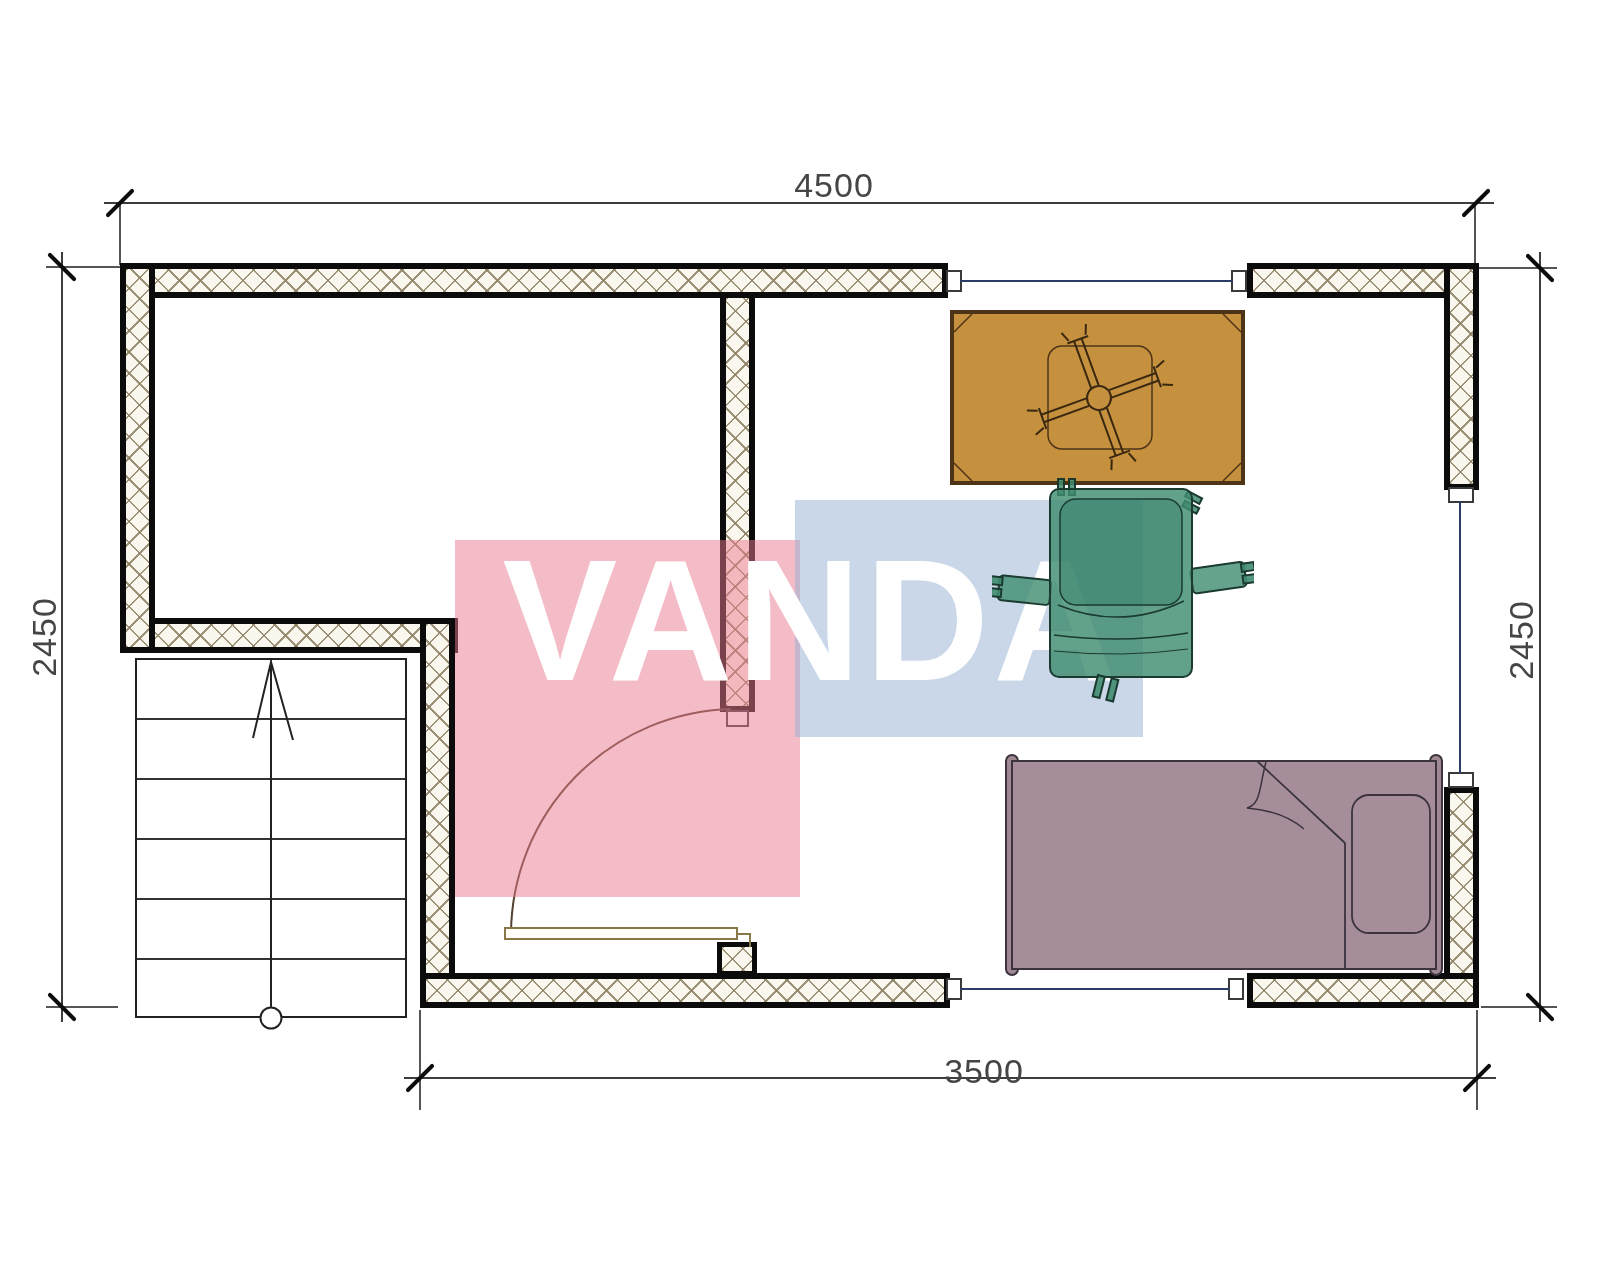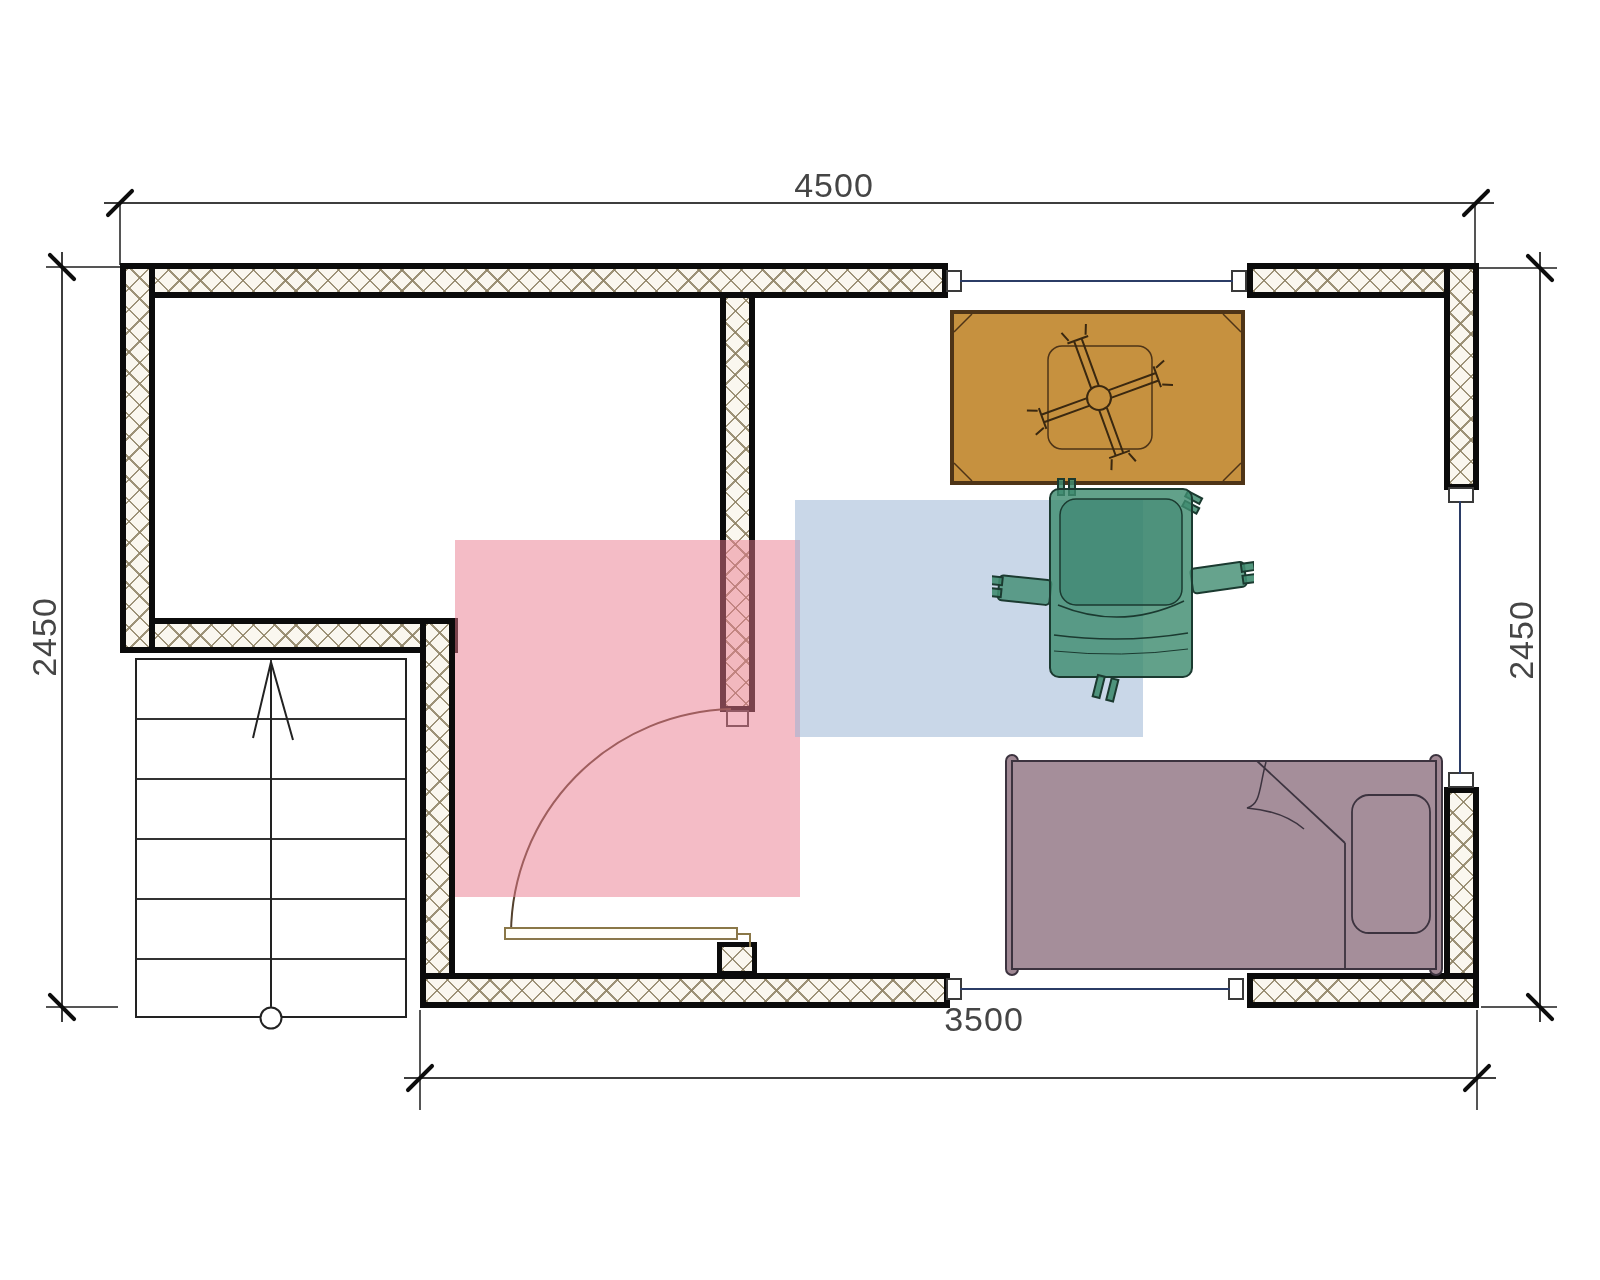--- a/index.html
+++ b/index.html
@@ -61,21 +61,21 @@
   <div class="ext-v" style="left:1474px;top:203px;height:62px;"></div>
   <div class="tick fwd" style="left:120px;top:203px;"></div>
   <div class="tick fwd" style="left:1476px;top:203px;"></div>
   <div class="dim-label h" style="left:798px;top:185px;">4500</div>
 
   <div class="dim-line-h" style="left:404px;top:1077px;width:1092px;"></div>
   <div class="ext-v" style="left:419px;top:1010px;height:100px;"></div>
   <div class="ext-v" style="left:1476px;top:1010px;height:100px;"></div>
   <div class="tick fwd" style="left:420px;top:1078px;"></div>
   <div class="tick fwd" style="left:1477px;top:1078px;"></div>
-  <div class="dim-label h" style="left:948px;top:1019px;">3500</div>
+  <div class="dim-label h" style="left:948px;top:1071px;">3500</div>
 
   <div class="dim-line-v" style="left:61px;top:252px;height:770px;"></div>
   <div class="ext-h" style="left:46px;top:266px;width:74px;"></div>
   <div class="ext-h" style="left:46px;top:1006px;width:72px;"></div>
   <div class="tick back" style="left:62px;top:267px;"></div>
   <div class="tick back" style="left:62px;top:1007px;"></div>
   <div class="dim-label v" style="left:44px;top:637px;">2450</div>
 
   <div class="dim-line-v" style="left:1539px;top:252px;height:770px;"></div>
   <div class="ext-h" style="left:1477px;top:267px;width:80px;"></div>
@@ -124,20 +124,21 @@
   </svg>
 
   <svg class="plan-el" style="left:450px;top:688px;" width="320" height="280" viewBox="0 0 320 280">
     <path d="M 61 245 A 226 226 0 0 1 281 21" fill="none" stroke="#54422e" stroke-width="2"></path>
     <rect x="55" y="240" width="232" height="11" fill="#fffef8" stroke="#8a7748" stroke-width="2"></rect>
     <path d="M 287 246 L 300 246 L 300 259" fill="none" stroke="#8a7748" stroke-width="2"></path>
   </svg>
 
   <div class="wm-red"></div>
   <div class="wm-blue"></div>
+  <div class="wm-text">VANDA</div>
 
   <svg class="fig" style="left:950px;top:310px;" width="295" height="175" viewBox="0 0 295 175">
     <rect x="2" y="2" width="291" height="171" fill="#C6913F" stroke="#4e3417" stroke-width="4"></rect>
     <path d="M4 22 L22 4 M273 4 L291 22 M291 153 L273 171 M22 171 L4 153" stroke="#4e3417" stroke-width="1.5" fill="none"></path>
     <rect x="98" y="36" width="104" height="103" rx="14" fill="none" stroke="#4e3417" stroke-width="1.5"></rect>
     <g transform="translate(149,88) rotate(-20)" stroke="#3a2810" stroke-width="2" fill="none">
       <path d="M-4 -12 L-4 -62 M4 -12 L4 -62 M-11 -62 L11 -62 M-9 -64 L-13 -74 M9 -64 L13 -74"></path>
       <path d="M-4 12 L-4 60 M4 12 L4 60 M-11 60 L11 60 M-9 62 L-13 72 M9 62 L13 72"></path>
       <path d="M12 -4 L62 -4 M12 4 L62 4 M62 -11 L62 11 M64 -9 L74 -13 M64 9 L74 13"></path>
       <path d="M-12 -4 L-60 -4 M-12 4 L-60 4 M-60 -11 L-60 11 M-62 -9 L-72 -13 M-62 9 L-72 13"></path>

